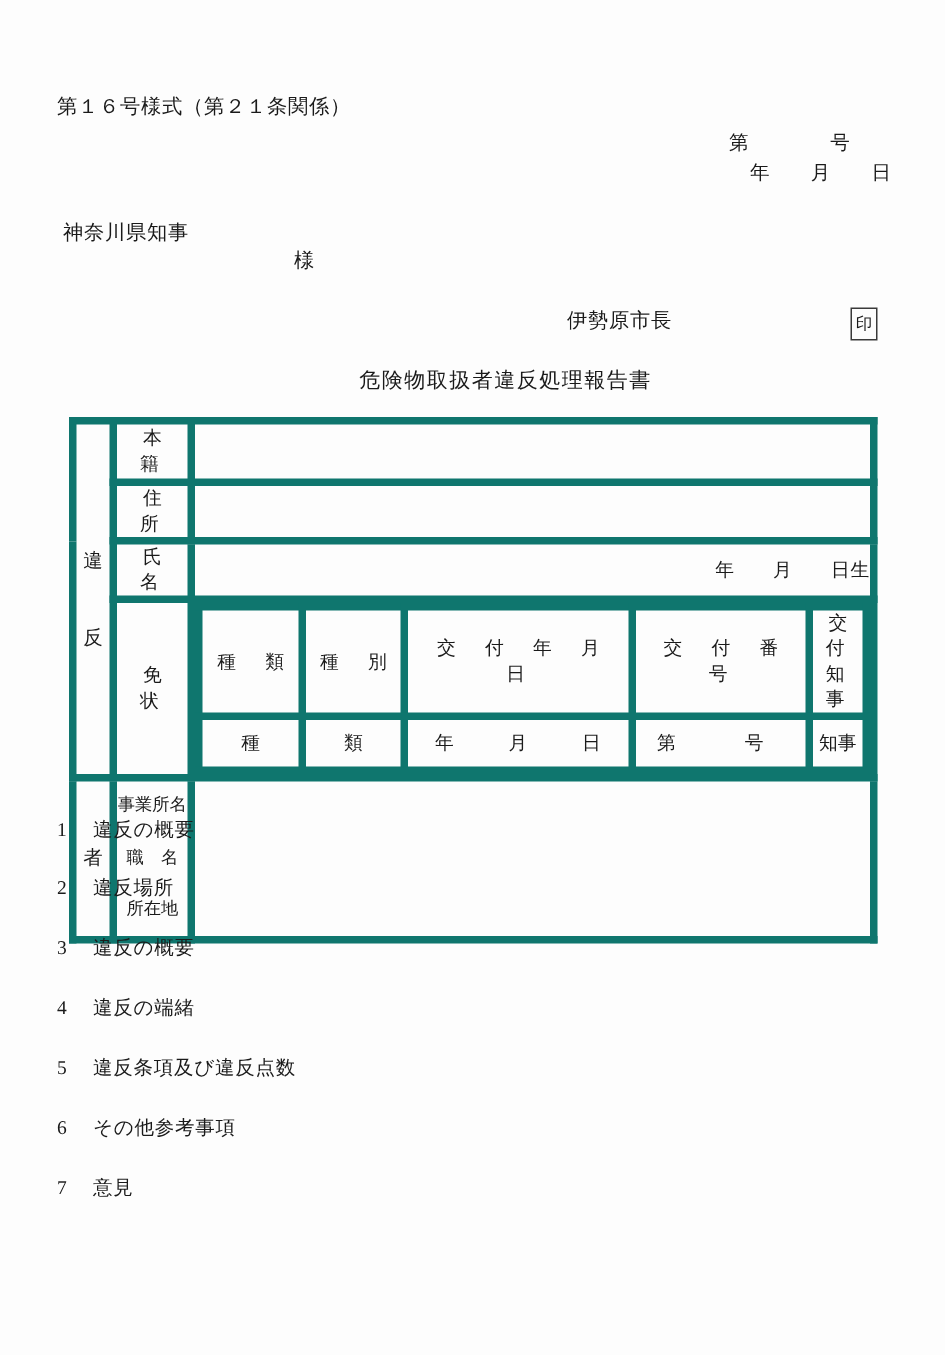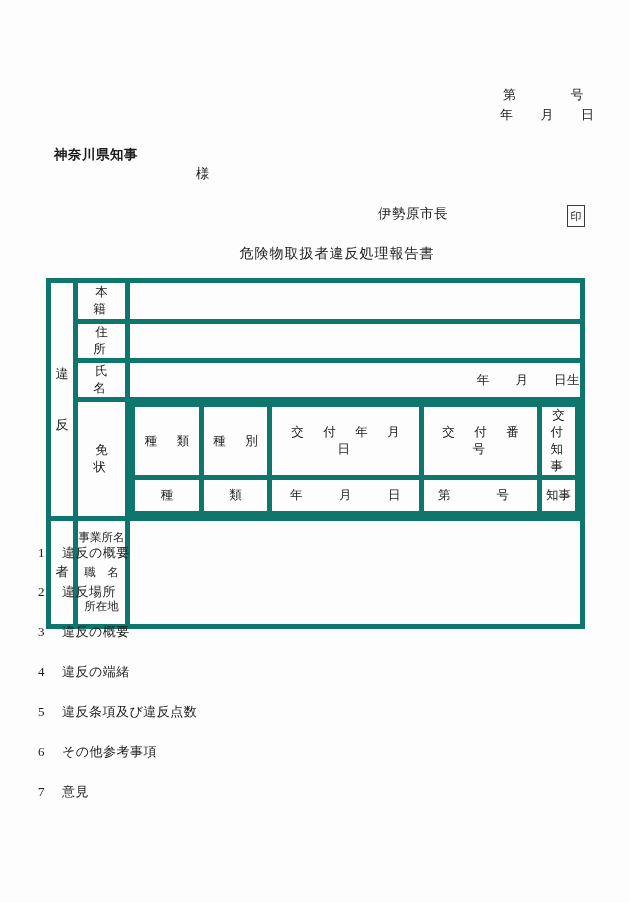--- a/index.html
+++ b/index.html
@@ -21,34 +21,33 @@
   }
   .abs { position: absolute; white-space: nowrap; }
 
   
   .form-no {
     left: 38px; top: 62px;
     font-size: 13.5px;
     letter-spacing: 0.5px;
   }
   .doc-no {
-    left: 503px; top: 86px;
+    left: 486px; top: 86px;
     font-size: 13px;
     letter-spacing: 0.5px;
   }
   .doc-date {
     left: 500px; top: 106px;
     font-size: 13px;
     letter-spacing: 0.5px;
   }
   .addressee {
-    left: 54px; top: 146px;
-    font-size: 13.5px;
-    letter-spacing: 0.5px;
-    font-weight: bold;
+    left: 42px; top: 146px;
+    font-size: 13.5px;
+    letter-spacing: 0.5px;
   }
   .addressee-honorific {
     left: 196px; top: 165px;
     font-size: 13.5px;
   }
   .issuer {
     left: 378px; top: 205px;
     font-size: 13.5px;
     letter-spacing: 0.5px;
   }
@@ -153,20 +152,21 @@
     font-size: 13px;
     letter-spacing: 0.5px;
   }
   .item .num { display: inline-block; width: 24px; }
 </style>
 </head>
 <body>
 
 <div id="page">
 
+  <div class="abs form-no">第１６号様式（第２１条関係）</div>
 
   <div class="abs doc-no">第　　　　号</div>
   <div class="abs doc-date">年　　月　　日</div>
 
   <div class="abs addressee">神奈川県知事</div>
   <div class="abs addressee-honorific">様</div>
 
   <div class="abs issuer">伊勢原市長</div>
   <div class="abs seal-box">印</div>
 

